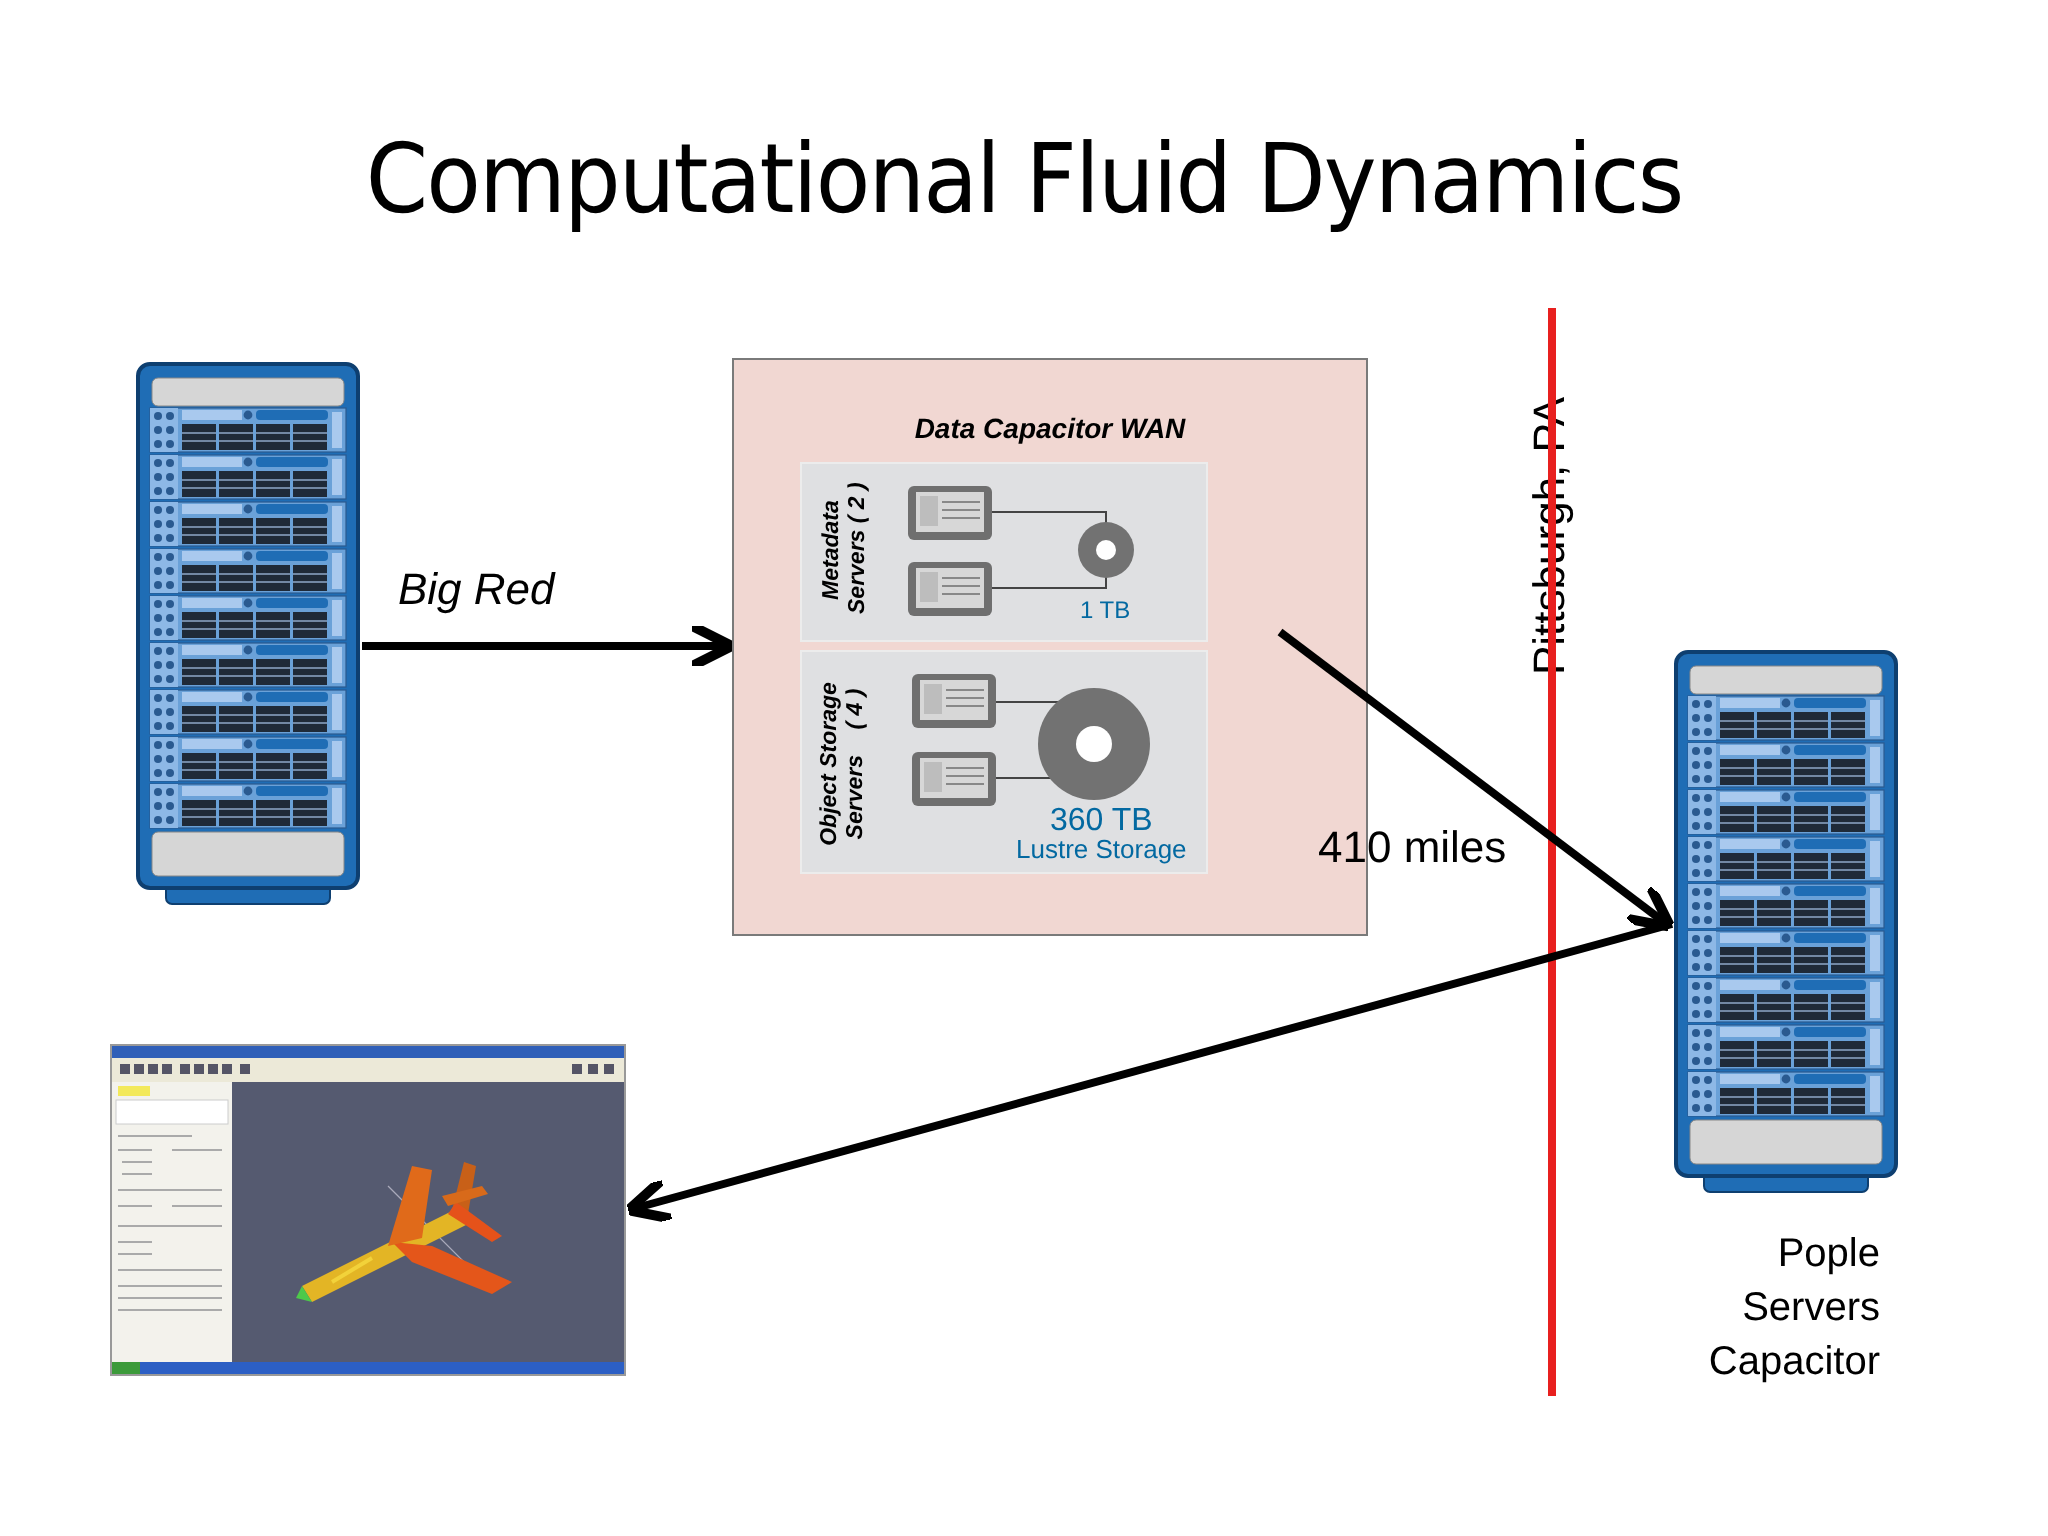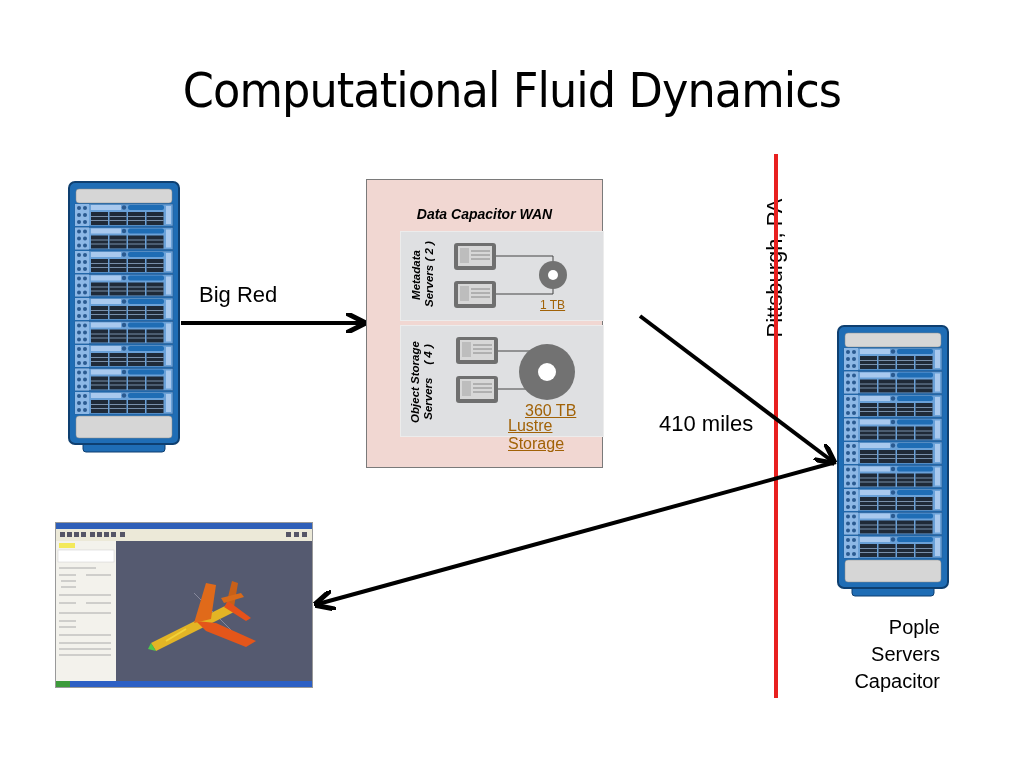--- a/index.html
+++ b/index.html
@@ -1,30 +1,30 @@
 <!DOCTYPE html>
 <html><head>
 <meta charset="utf-8">
 <style>
   html, body { margin: 0; padding: 0; background: #ffffff; }
   body { width: 1024px; height: 768px; position: relative; overflow: hidden; font-family: "Liberation Sans", sans-serif; }
   .title { position: absolute; left: 0; top: 62px; width: 1024px; text-align: center; font-family: "DejaVu Sans", sans-serif; font-size: 48px; color: #000; letter-spacing: -1px; transform: scaleX(0.93); }
   .rack { position: absolute; }
   .label { position: absolute; font-family: "Liberation Sans", sans-serif; color: #000; }
-  .big-red { left: 199px; top: 282px; font-size: 22px; }
+  .big-red { left: 199px; top: 282px; font-size: 22px; font-style: italic; }
   .miles { left: 659px; top: 411px; font-size: 22px; text-align: right; }
   .pitt { left: 700px; top: 255px; font-size: 22px; transform: rotate(-90deg); transform-origin: center; width: 150px; text-align: center; }
   .pople { left: 830px; top: 614px; width: 110px; text-align: right; font-size: 20px; line-height: 27px; }
-  .dc-box { position: absolute; left: 366px; top: 179px; width: 237px; height: 289px; background: #f1d7d2; border: 1px solid #7a7a7a; box-sizing: border-box; }
+  .dc-box { position: absolute; left: 366px; top: 179px; width: 318px; height: 289px; background: #f1d7d2; border: 1px solid #7a7a7a; box-sizing: border-box; }
   .dc-title { position: absolute; left: 0; top: 26px; width: 100%; text-align: center; font-weight: bold; font-style: italic; font-size: 14px; }
   .panel { position: absolute; left: 33px; width: 204px; background: #dfe0e2; border: 1px solid #ececec; box-sizing: border-box; }
   .p1 { top: 51px; height: 90px; }
   .p2 { top: 145px; height: 112px; }
   .vtext { position: absolute; font-weight: bold; font-style: italic; font-size: 11.5px; line-height: 13px; white-space: nowrap; transform: rotate(-90deg); transform-origin: left top; text-align: center; }
-  .cap { position: absolute; font-size: 12px; color: #a16207; text-decoration: underline; }
+  .cap { position: absolute; font-size: 12px; color: #0369a1; }
   .ss { position: absolute; left: 55px; top: 522px; width: 256px; height: 164px; border: 1px solid #999; background: #fff; overflow: hidden; }
   .overlay { position: absolute; left: 0; top: 0; width: 1024px; height: 768px; pointer-events: none; }
 </style>
 </head>
 <body>
 
 <div class="title">Computational Fluid Dynamics</div>
 
 <svg class="rack rack-left" style="left:67px;top:180px" width="114" height="274" viewBox="0 0 114 274">
     <rect x="16" y="262" width="82" height="10" rx="3" fill="#1f6db5" stroke="#0e3f70" stroke-width="1"></rect>
@@ -564,21 +564,21 @@
           <line x1="72" y1="58" x2="91" y2="58" stroke="#888"></line>
           <line x1="72" y1="62" x2="91" y2="62" stroke="#888"></line>
           <line x1="72" y1="66" x2="91" y2="66" stroke="#888"></line>
         </g>
       <line x1="97" y1="25" x2="132" y2="25" stroke="#444"></line>
       <line x1="97" y1="63" x2="130" y2="63" stroke="#444"></line>
       <circle cx="146" cy="46" r="28" fill="#727272"></circle>
       <circle cx="146" cy="46" r="9" fill="#ffffff"></circle>
     </svg>
     <div class="cap" style="left:124px;top:76px;font-size:16px;text-align:right;">360 TB</div>
-    <div class="cap" style="left:107px;top:91px;font-size:16px;">Lustre Storage</div>
+    <div class="cap" style="left:107px;top:91px;font-size:13px;">Lustre Storage</div>
   </div>
 </div>
 
 <div class="label pitt">Pittsburgh, PA</div>
 <div class="label miles">410 miles</div>
 
 <div class="label pople">
   <div>Pople</div>
   <div>Servers</div>
   <div>Capacitor</div>

